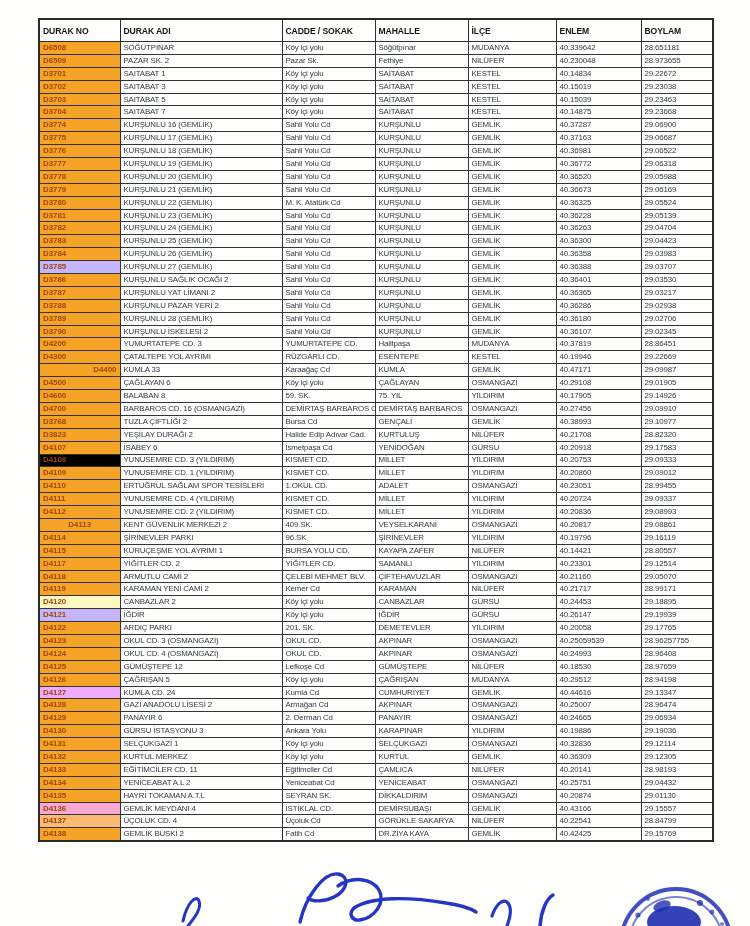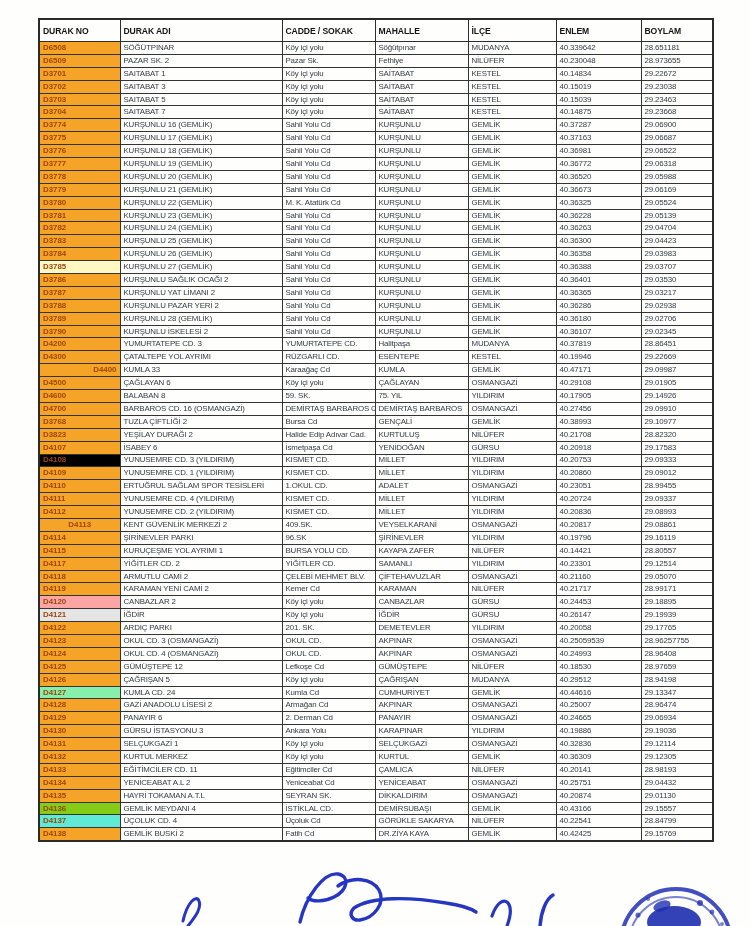--- a/index.html
+++ b/index.html
@@ -214,21 +214,21 @@
         <tr>
           <td class="code" style="background: rgb(245, 164, 40); color: rgb(158, 70, 9);">D3784</td>
           <td>KURŞUNLU 26 (GEMLİK)</td>
           <td>Sahil Yolu Cd</td>
           <td>KURŞUNLU</td>
           <td>GEMLİK</td>
           <td>40.36358</td>
           <td>29.03983</td>
         </tr>
         <tr>
-          <td class="code" style="background: #fef9c3; color: rgb(158, 70, 9);">D3785</td>
+          <td class="code" style="background: #c4b5fd; color: rgb(158, 70, 9);">D3785</td>
           <td>KURŞUNLU 27 (GEMLİK)</td>
           <td>Sahil Yolu Cd</td>
           <td>KURŞUNLU</td>
           <td>GEMLİK</td>
           <td>40.36388</td>
           <td>29.03707</td>
         </tr>
         <tr>
           <td class="code" style="background: rgb(245, 164, 40); color: rgb(158, 70, 9);">D3786</td>
           <td>KURŞUNLU SAĞLIK OCAĞI 2</td>
@@ -448,30 +448,30 @@
         <tr>
           <td class="code" style="background: rgb(245, 164, 40); color: rgb(158, 70, 9);">D4119</td>
           <td>KARAMAN YENİ CAMİ 2</td>
           <td>Kemer Cd</td>
           <td>KARAMAN</td>
           <td>NİLÜFER</td>
           <td>40.21717</td>
           <td>28.99171</td>
         </tr>
         <tr>
-          <td class="code" style="background: #fca5a5; color: rgb(158, 70, 9);">D4120</td>
+          <td class="code" style="background: #fef9c3; color: rgb(158, 70, 9);">D4120</td>
           <td>CANBAZLAR 2</td>
           <td>Köy içi yolu</td>
           <td>CANBAZLAR</td>
           <td>GÜRSU</td>
           <td>40.24453</td>
           <td>29.18895</td>
         </tr>
         <tr>
-          <td class="code" style="background: #e5e5e5; color: rgb(158, 70, 9);">D4121</td>
+          <td class="code" style="background: #c4b5fd; color: rgb(158, 70, 9);">D4121</td>
           <td>İĞDİR</td>
           <td>Köy içi yolu</td>
           <td>İĞDİR</td>
           <td>GÜRSU</td>
           <td>40.26147</td>
           <td>29.19939</td>
         </tr>
         <tr>
           <td class="code" style="background: rgb(245, 164, 40); color: rgb(158, 70, 9);">D4122</td>
           <td>ARDIÇ PARKI</td>
@@ -511,21 +511,21 @@
         <tr>
           <td class="code" style="background: rgb(245, 164, 40); color: rgb(158, 70, 9);">D4126</td>
           <td>ÇAĞRIŞAN 5</td>
           <td>Köy içi yolu</td>
           <td>ÇAĞRIŞAN</td>
           <td>MUDANYA</td>
           <td>40.29512</td>
           <td>28.94198</td>
         </tr>
         <tr>
-          <td class="code" style="background: #86efac; color: rgb(158, 70, 9);">D4127</td>
+          <td class="code" style="background: #f0abfc; color: rgb(158, 70, 9);">D4127</td>
           <td>KUMLA CD. 24</td>
           <td>Kumla Cd</td>
           <td>CUMHURİYET</td>
           <td>GEMLİK</td>
           <td>40.44616</td>
           <td>29.13347</td>
         </tr>
         <tr>
           <td class="code" style="background: rgb(245, 164, 40); color: rgb(158, 70, 9);">D4128</td>
           <td>GAZİ ANADOLU LİSESİ 2</td>
@@ -592,30 +592,30 @@
         <tr>
           <td class="code" style="background: rgb(245, 164, 40); color: rgb(158, 70, 9);">D4135</td>
           <td>HAYRİ TOKAMAN A.T.L</td>
           <td>SEYRAN SK.</td>
           <td>DİKKALDIRIM</td>
           <td>OSMANGAZİ</td>
           <td>40.20874</td>
           <td>29.01130</td>
         </tr>
         <tr>
-          <td class="code" style="background: #84cc16; color: rgb(158, 70, 9);">D4136</td>
+          <td class="code" style="background: #f9a8d4; color: rgb(158, 70, 9);">D4136</td>
           <td>GEMLİK MEYDANI 4</td>
           <td>İSTİKLAL CD.</td>
           <td>DEMİRSUBAŞI</td>
           <td>GEMLİK</td>
           <td>40.43166</td>
           <td>29.15557</td>
         </tr>
         <tr>
-          <td class="code" style="background: #5eead4; color: rgb(158, 70, 9);">D4137</td>
+          <td class="code" style="background: #fdba74; color: rgb(158, 70, 9);">D4137</td>
           <td>ÜÇOLUK CD. 4</td>
           <td>Üçoluk Cd</td>
           <td>GÖRÜKLE SAKARYA</td>
           <td>NİLÜFER</td>
           <td>40.22541</td>
           <td>28.84799</td>
         </tr>
         <tr>
           <td class="code" style="background: rgb(245, 164, 40); color: rgb(158, 70, 9);">D4138</td>
           <td>GEMLİK BUSKİ 2</td>

